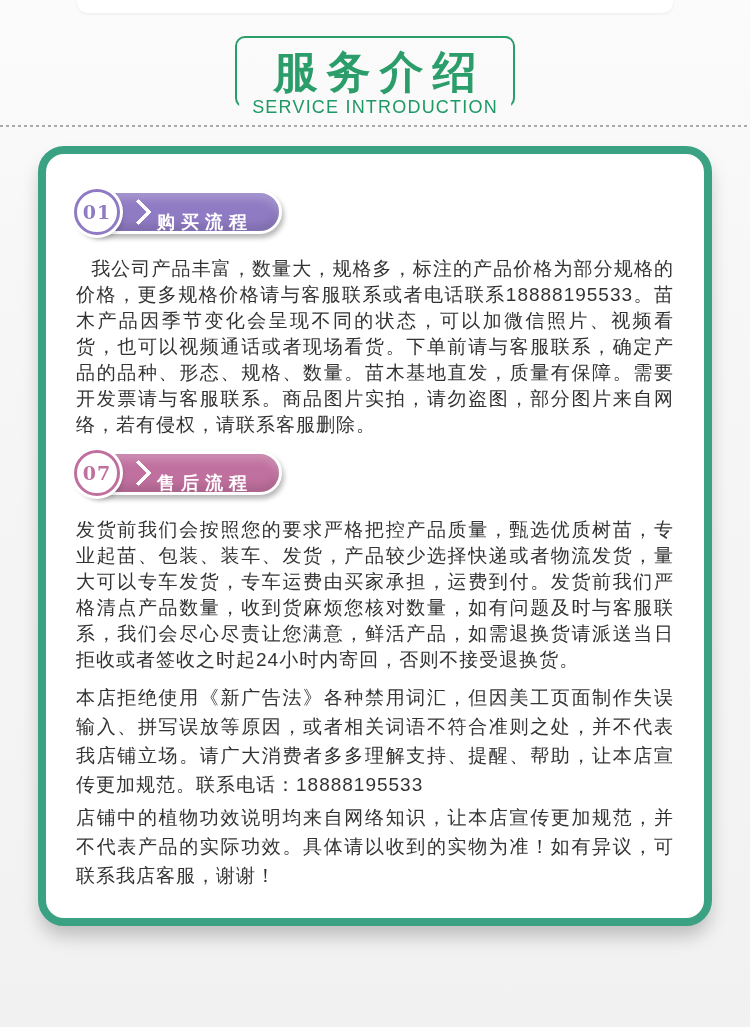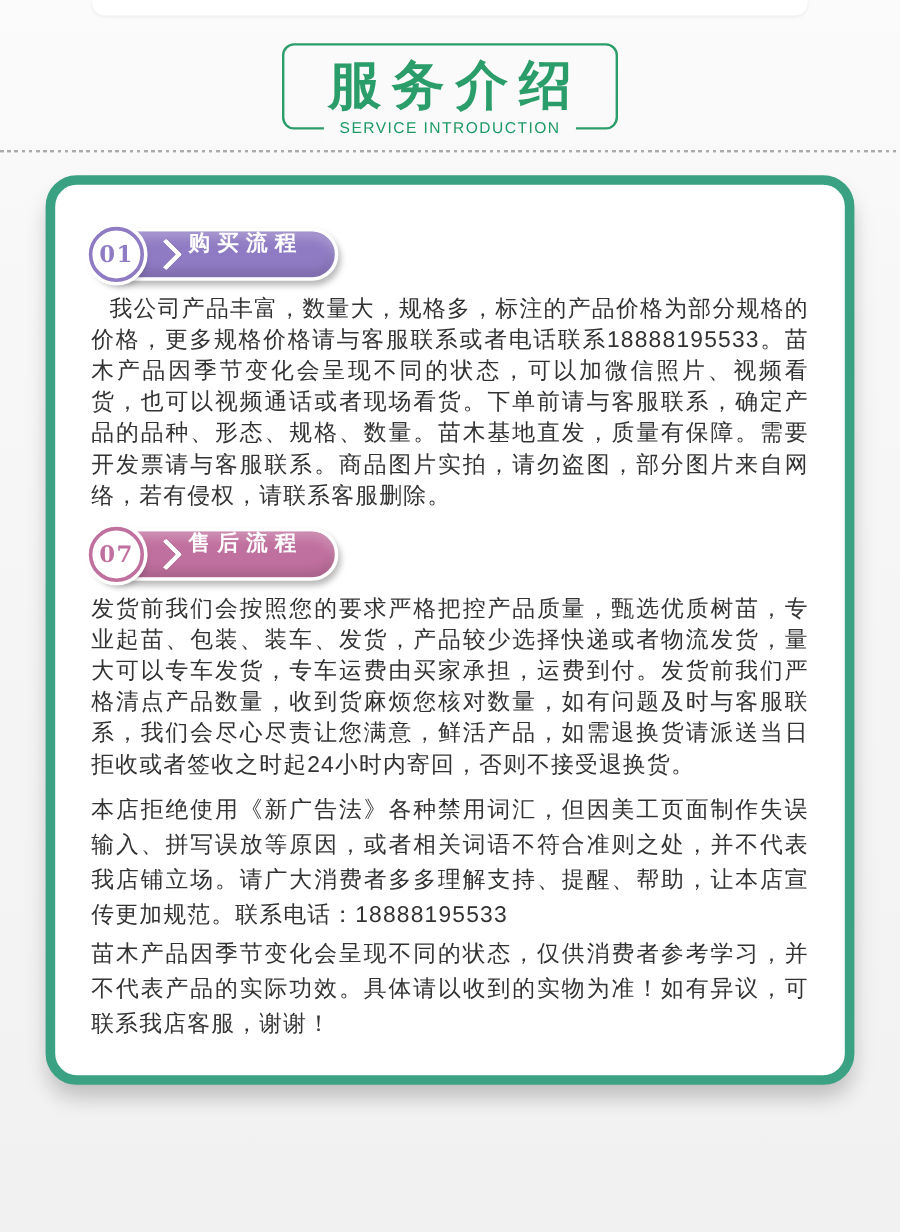--- a/index.html
+++ b/index.html
@@ -24,40 +24,40 @@
     display:flex;align-items:center;justify-content:center;
     position:relative;box-sizing:border-box;
   }
   .header-title{
     font-size:44px;font-weight:600;color:#2a9d6a;
     letter-spacing:9px;padding-left:9px;line-height:1;
   }
   .header-subtitle{
     position:absolute;left:50%;bottom:-13px;transform:translateX(-50%);
     background:#fafafa;padding:0 13px;white-space:nowrap;
-    font-size:13px;color:#1e9966;letter-spacing:1.2px;line-height:24px;
+    font-size:18px;color:#1e9966;letter-spacing:1.2px;line-height:24px;
   }
   .divider{
     margin-top:17px;height:2px;width:100%;
     background:repeating-linear-gradient(90deg,#aaa 0 3px,transparent 3px 6px);
   }
   
   .panel{
     margin:19px auto 0;width:674px;box-sizing:border-box;
     background:#fff;border:8px solid #3aa183;border-radius:26px;
     box-shadow:0 12px 18px -2px rgba(0,0,0,.22);
     padding:36px 30px 28px;
   }
   .section{margin-bottom:13px;}
   
   .badge{
-    position:relative;display:inline-flex;align-items:flex-start;
+    position:relative;display:inline-flex;align-items:flex-end;
     height:38px;border:3px solid #fff;border-radius:24px;
     background:var(--c,#888);
-    padding:0 26px 0 76px;margin-left:2px;margin-bottom:11px;
+    padding:0 26px 0 76px;margin-left:2px;margin-bottom:22px;
     box-shadow:2px 4px 5px rgba(0,0,0,.28),
                inset 0 6px 8px rgba(255,255,255,.22),
                inset 0 -6px 8px rgba(0,0,0,.12);
   }
   .badge-circle{
     position:absolute;left:-7px;top:50%;transform:translateY(-50%);
     width:40px;height:40px;border-radius:50%;
     background:#fff;border:3px solid var(--c,#888);
     box-shadow:0 0 0 3px #fff,2px 4px 5px rgba(0,0,0,.22);
     display:flex;align-items:center;justify-content:center;
@@ -114,16 +114,16 @@
       <span class="badge-circle">07</span>
       <span class="badge-chevron"></span>
       <span class="badge-label">售后流程</span>
     </div>
     <p>发货前我们会按照您的要求严格把控产品质量，甄选优质树苗，专业起苗、包装、装车、发货，产品较少选择快递或者物流发货，量大可以专车发货，专车运费由买家承担，运费到付。发货前我们严格清点产品数量，收到货麻烦您核对数量，如有问题及时与客服联系，我们会尽心尽责让您满意，鲜活产品，如需退换货请派送当日拒收或者签收之时起24小时内寄回，否则不接受退换货。</p>
   </div>
 
 
   <div class="section s4" style="--c: #e9447f;">
     <p>本店拒绝使用《新广告法》各种禁用词汇，但因美工页面制作失误输入、拼写误放等原因，或者相关词语不符合准则之处，并不代表我店铺立场。请广大消费者多多理解支持、提醒、帮助，让本店宣传更加规范。联系电话：18888195533</p>
-    <p>苗木产品因季节变化会呈现不同的状态，仅供消费者参考学习，并不代表产品的实际功效。具体请以收到的实物为准！如有异议，可联系我店客服，谢谢！</p>
+    <p>店铺中的植物功效说明均来自网络知识，让本店宣传更加规范，并不代表产品的实际功效。具体请以收到的实物为准！如有异议，可联系我店客服，谢谢！</p>
   </div>
 
 </div>
 
 </body></html>

